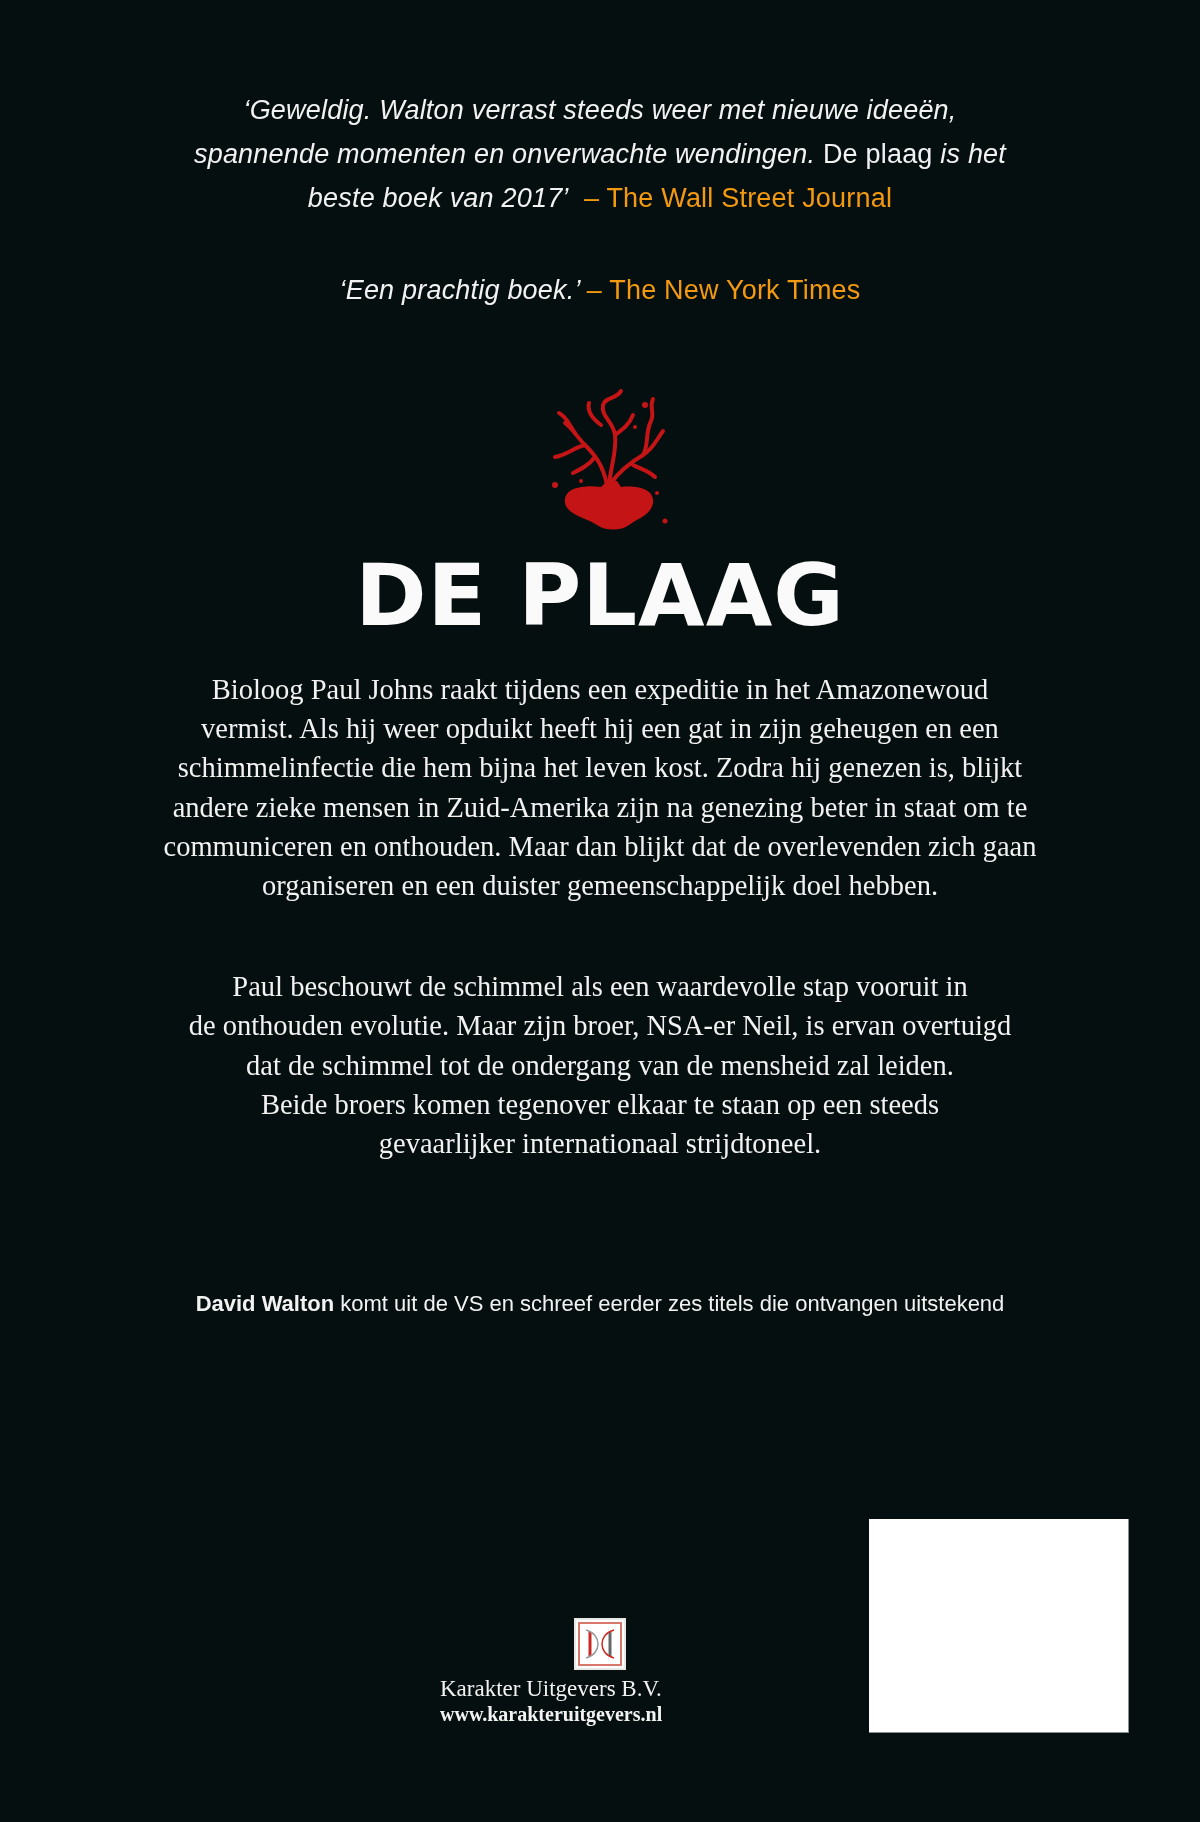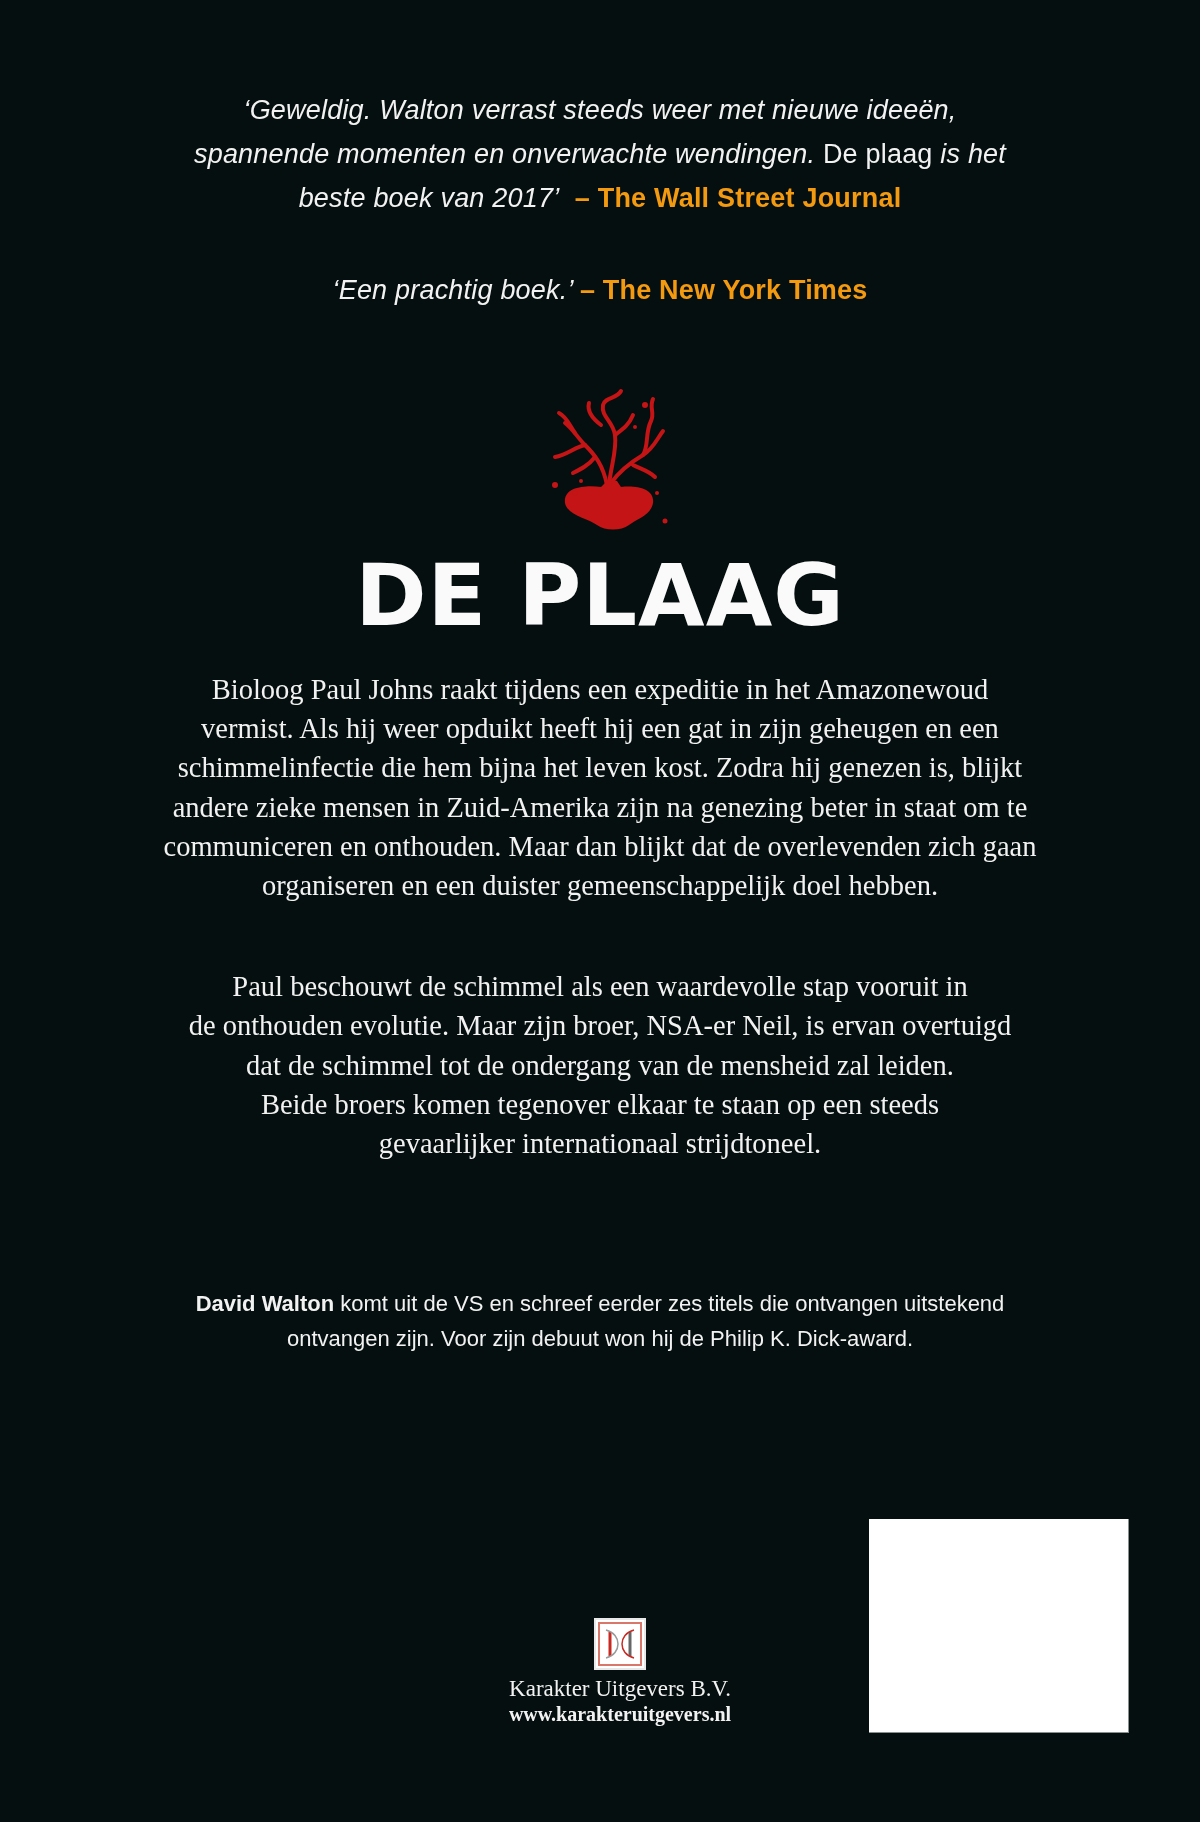--- a/index.html
+++ b/index.html
@@ -3,34 +3,34 @@
 <meta charset="utf-8">
 <style>
   html, body { margin:0; padding:0; }
   body {
     width:1200px; height:1822px; background:#060f0f; position:relative; overflow:hidden;
     color:#f2f2f2; font-family:"DejaVu Sans", sans-serif;
   }
   .quotes { position:absolute; left:0; top:88px; width:1200px; text-align:center; }
   .quote { font-style:italic; font-size:27px; line-height:44px; font-family:"Liberation Sans", sans-serif; letter-spacing:0.2px; }
   .quote .em { font-style:normal; }
-  .src { font-style:normal; font-weight:bold; color:#f39a10; font-family:"Liberation Sans", sans-serif; }
+  .src { font-style:normal; font-weight:normal; color:#f39a10; font-family:"Liberation Sans", sans-serif; }
   .quote2 { margin-top:48px; }
   .logo { position:absolute; left:545px; top:385px; width:130px; height:145px; }
   .title {
     position:absolute; left:0; top:545px; width:1200px; text-align:center;
     font-family:"DejaVu Sans", sans-serif; font-weight:bold; font-size:86px; letter-spacing:1px; color:#fafafa;
   }
   .blurb { position:absolute; left:70px; width:1060px; top:670px; text-align:center; font-family:Liberation Serif, serif; font-size:28.5px; line-height:39.2px; }
   .blurb p { margin:0; }
   .blurb p + p { margin-top:62px; }
   .author { position:absolute; left:100px; width:1000px; top:1286px; text-align:center; font-family:"Liberation Sans", sans-serif; font-size:22px; line-height:35px; }
   .author .b { font-weight:bold; }
   .author .i { font-style:italic; }
-  .publisher { position:absolute; left:460px; width:320px; top:1618px; text-align:center; font-family:"Liberation Serif", serif; }
+  .publisher { position:absolute; left:440px; width:320px; top:1618px; font-family:"Liberation Serif", serif; }
   .pub-logo { width:52px; height:52px; margin:0 auto 6px auto; background:#fff; border:2px solid #e8e8e8; box-sizing:border-box; position:relative; }
   .pub-name { font-size:23px; line-height:26px; }
   .pub-url { font-size:20px; line-height:24px; font-weight:bold; }
   .barcode { position:absolute; left:869px; top:1519px; width:259px; height:213px; background:#fff; border-bottom:1px solid #8a9090; border-right:1px solid #8a9090; }
   .line { display:block; white-space:nowrap; }
 </style>
 </head>
 <body>
 
 <div class="quotes">
@@ -87,21 +87,20 @@
     <span class="line">Paul beschouwt de schimmel als een waardevolle stap vooruit in</span>
     <span class="line">de onthouden evolutie. Maar zijn broer, NSA-er Neil, is ervan overtuigd</span>
     <span class="line">dat de schimmel tot de ondergang van de mensheid zal leiden.</span>
     <span class="line">Beide broers komen tegenover elkaar te staan op een steeds</span>
     <span class="line">gevaarlijker internationaal strijdtoneel.</span>
   </p>
 </div>
 
 <div class="author">
   <span class="line"><span class="b">David Walton</span><span> komt uit de VS en schreef eerder zes titels die ontvangen uitstekend</span></span>
-  <span class="line">ontvangen zijn. Voor zijn debuut won hij de Philip K. Dick-award.</span>
 </div>
 
 <div class="publisher">
   <div class="pub-logo">
     <svg viewBox="0 0 48 48" width="48" height="48" style="position:absolute;left:0;top:0;">
       <rect x="3" y="3" width="42" height="42" fill="#fff" stroke="#d8776a" stroke-width="2"></rect>
       <path d="M14 12 L14 36" stroke="#c82a22" stroke-width="3"></path>
       <path d="M34 12 L34 36" stroke="#666" stroke-width="3"></path>
       <path d="M10 10 C26 14 26 34 10 38" fill="none" stroke="#999" stroke-width="1.5"></path>
       <path d="M38 10 C22 14 22 34 38 38" fill="none" stroke="#c82a22" stroke-width="1.5"></path>

